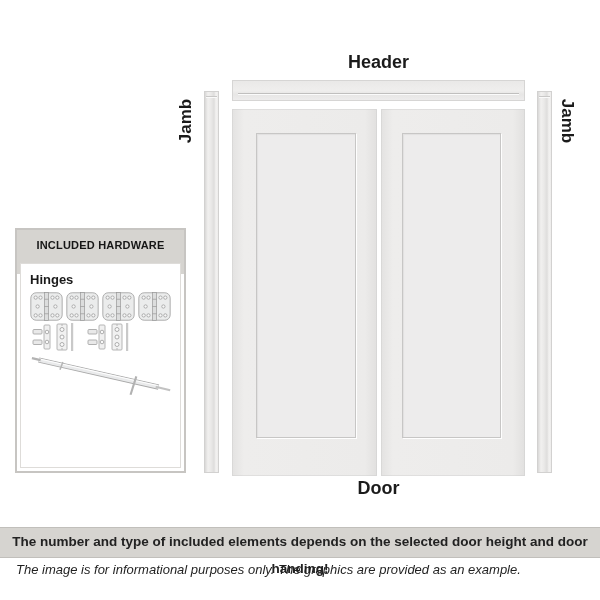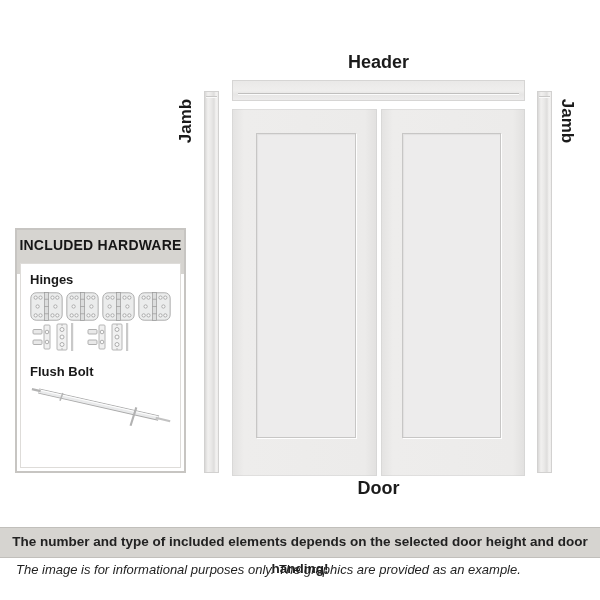--- a/index.html
+++ b/index.html
@@ -67,21 +67,21 @@
   .leaf.right .panel { left:21px; right:24px; }
 
   
   #hw-box {
     left:15px; top:228px; width:171px; height:245px; box-sizing:border-box;
     border:2px solid #c7c5c2; background:#fff;
   }
   #hw-title {
     height:44px; line-height:30px; text-align:center;
     background:#d6d4d0; color:#161616;
-    font-weight:bold; font-size:14px; letter-spacing:0.2px;
+    font-weight:bold; font-size:11px; letter-spacing:0.2px;
   }
   #hw-content {
     position:absolute; left:3px; right:3px; top:33px; bottom:3px;
     border:1px solid #dedcd9; background:#fff;
     padding:4px 5px 0 9px; box-sizing:border-box;
   }
   .hw-label {
     font-weight:bold; font-size:13px; color:#1a1a1a;
     margin:4px 0 5px;
   }
@@ -196,21 +196,20 @@
 
     <div class="hw-row ballcatch">
       <svg class="hw-icon" width="46" height="32">
           <use href="#sym-ballcatch"></use>
         </svg>
       <svg class="hw-icon" width="46" height="32">
           <use href="#sym-ballcatch"></use>
         </svg>
     </div>
 
-    <div class="hw-label spaced">Flush Bolt</div>
     <div class="hw-row">
       <svg class="hw-icon" width="146" height="43">
           <use href="#sym-flushbolt"></use>
         </svg>
     </div>
 
   </div>
 </div>
 
 <div class="abs" id="notice-banner">The number and type of included elements depends on the selected door height and door handing!</div>

